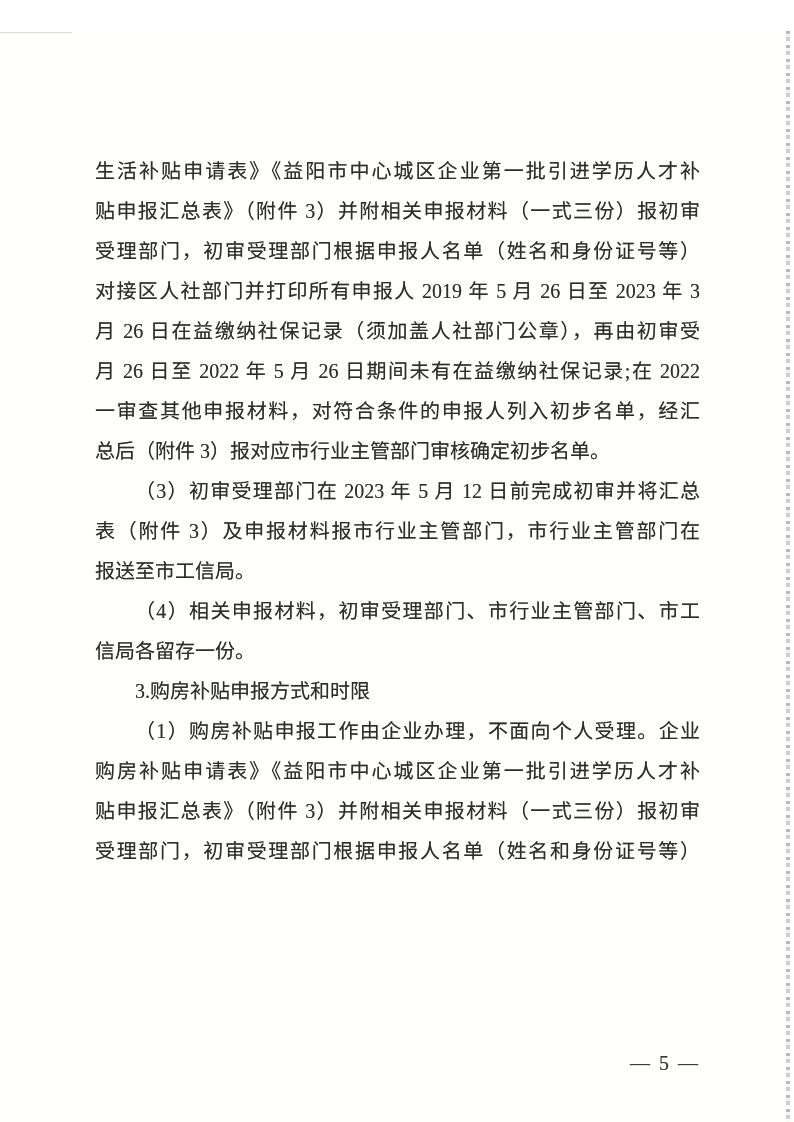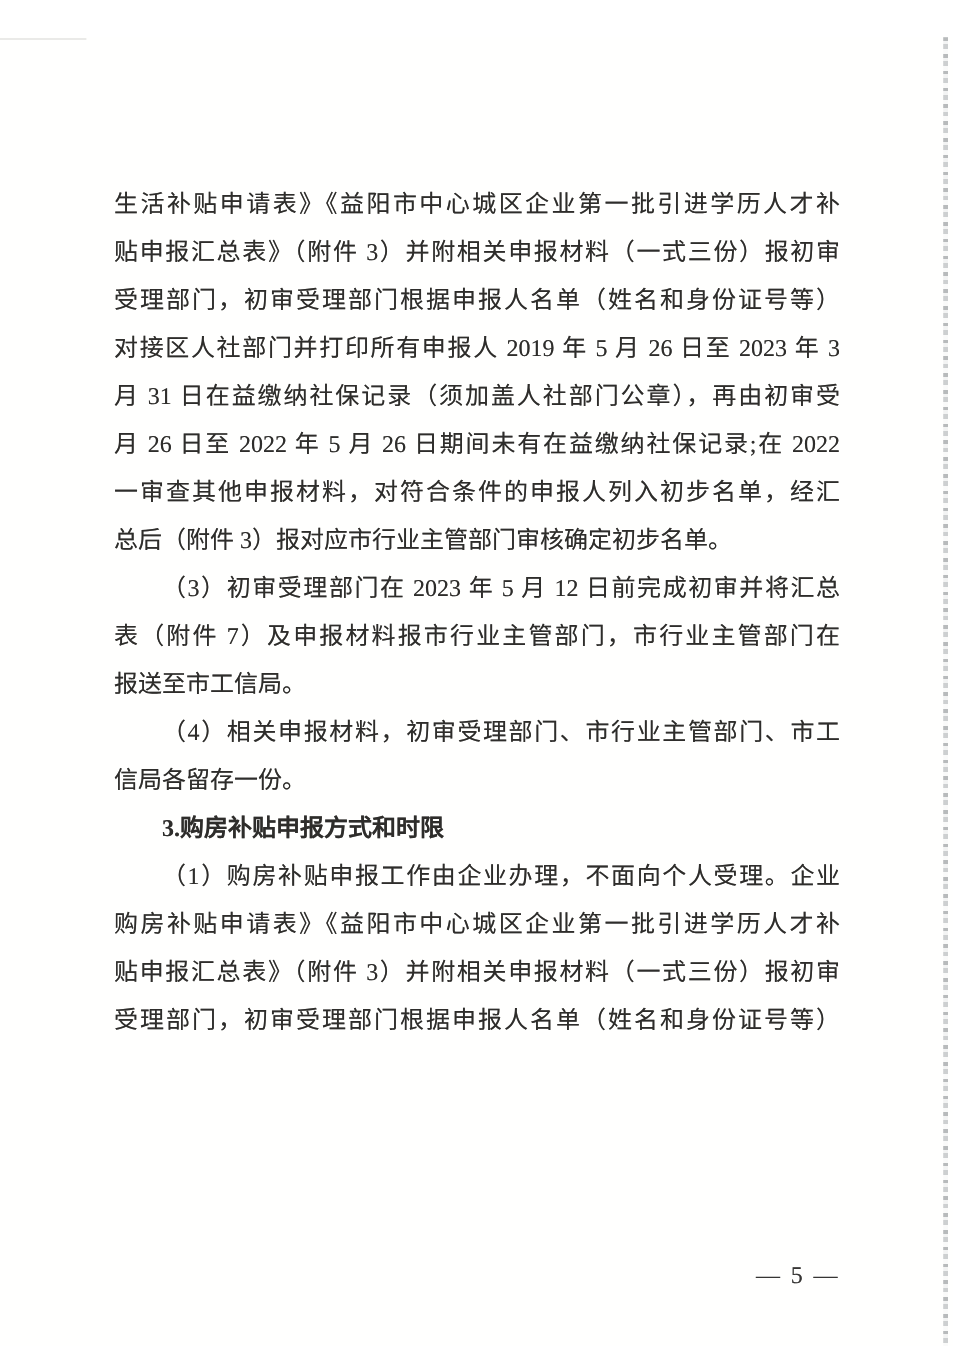--- a/index.html
+++ b/index.html
@@ -63,21 +63,21 @@
     white-space: normal;
     overflow: visible;
   }
   .line.fill {
     text-align-last: justify;
   }
   .line.indent {
     text-indent: 40px;
   }
   .line.bold {
-    font-weight: bold;
+    font-weight: normal;
   }
   .page-number {
     position: absolute;
     left: 95px;
     top: 1012px;
     width: 605px;
     height: 40px;
     line-height: 40px;
     text-align: right;
     font-size: 20px;
@@ -91,26 +91,26 @@
 
 <div class="page">
   <div class="scan-edge-top"></div>
   <div class="scan-edge-right"></div>
 
   <div class="content">
       <div class="line fill">生活补贴申请表》《益阳市中心城区企业第一批引进学历人才补</div>
       <div class="line fill">贴申报汇总表》（附件 3）并附相关申报材料（一式三份）报初审</div>
       <div class="line fill">受理部门，初审受理部门根据申报人名单（姓名和身份证号等）</div>
       <div class="line fill">对接区人社部门并打印所有申报人 2019 年 5 月 26 日至 2023 年 3</div>
-      <div class="line fill">月 31 日在益缴纳社保记录（须加盖人社部门公章），再由初审受</div>
+      <div class="line fill">月 26 日在益缴纳社保记录（须加盖人社部门公章），再由初审受</div>
       <div class="line fill">月 26 日至 2022 年 5 月 26 日期间未有在益缴纳社保记录;在 2022</div>
       <div class="line fill">一审查其他申报材料，对符合条件的申报人列入初步名单，经汇</div>
       <div class="line">总后（附件 3）报对应市行业主管部门审核确定初步名单。</div>
       <div class="line indent fill">（3）初审受理部门在 2023 年 5 月 12 日前完成初审并将汇总</div>
-      <div class="line fill">表（附件 7）及申报材料报市行业主管部门，市行业主管部门在</div>
+      <div class="line fill">表（附件 3）及申报材料报市行业主管部门，市行业主管部门在</div>
       <div class="line">报送至市工信局。</div>
       <div class="line indent fill">（4）相关申报材料，初审受理部门、市行业主管部门、市工</div>
       <div class="line">信局各留存一份。</div>
       <div class="line indent bold">3.购房补贴申报方式和时限</div>
       <div class="line indent fill">（1）购房补贴申报工作由企业办理，不面向个人受理。企业</div>
       <div class="line fill">购房补贴申请表》《益阳市中心城区企业第一批引进学历人才补</div>
       <div class="line fill">贴申报汇总表》（附件 3）并附相关申报材料（一式三份）报初审</div>
       <div class="line fill">受理部门，初审受理部门根据申报人名单（姓名和身份证号等）</div>
     </div>
 

